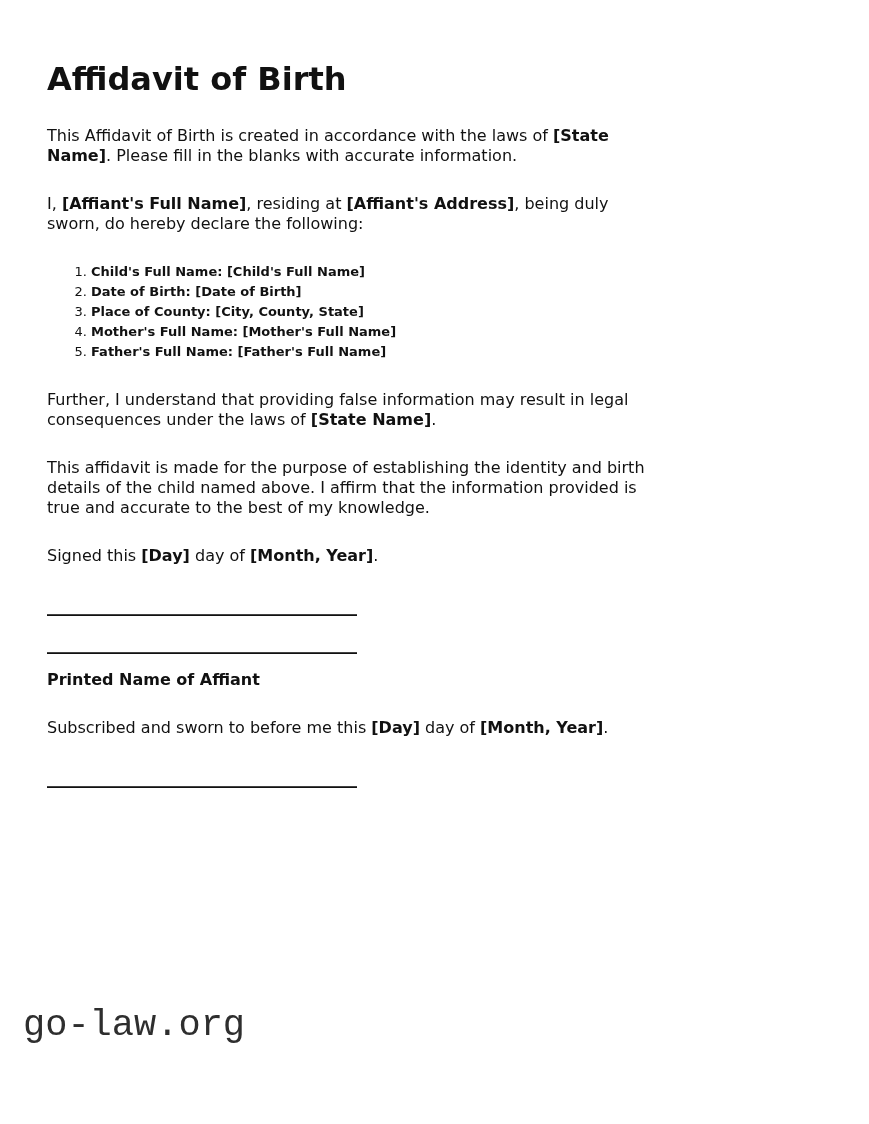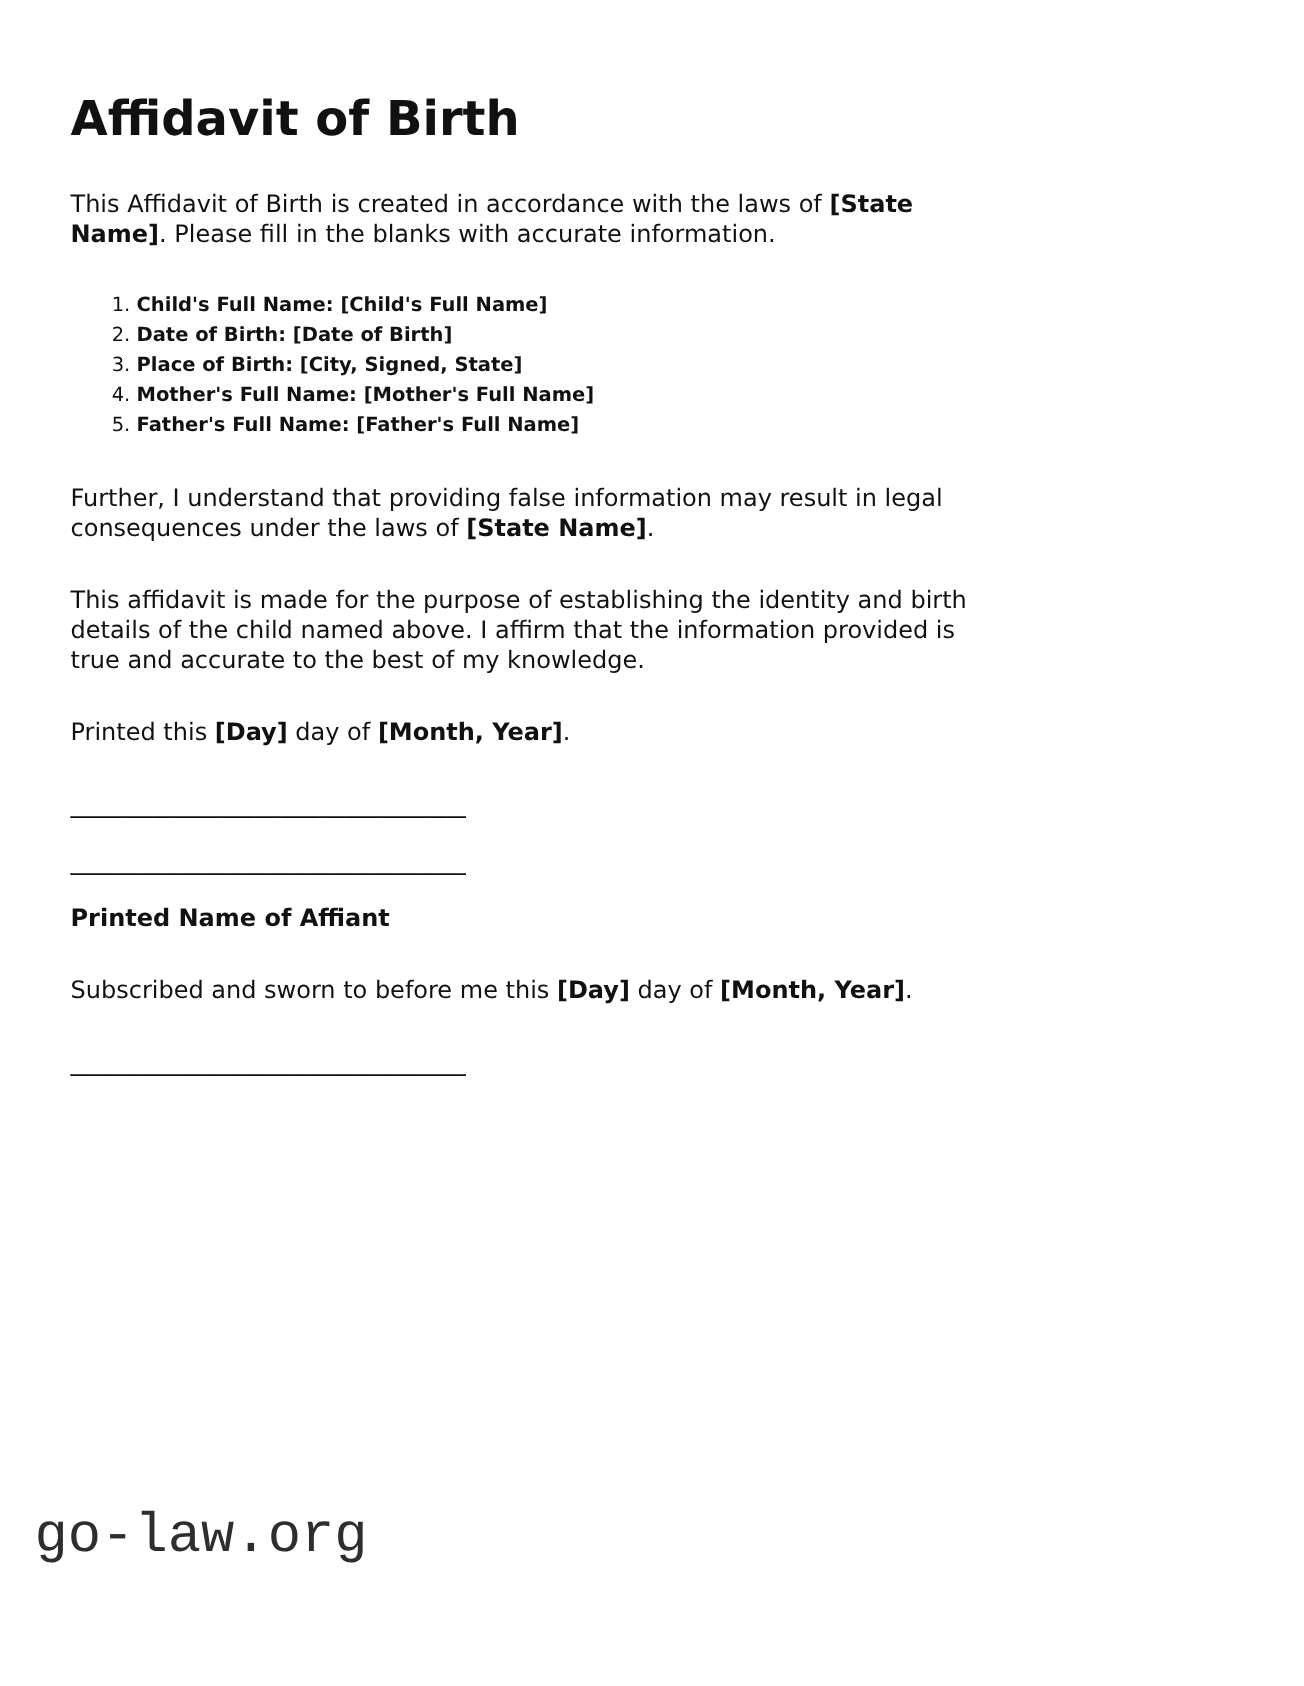--- a/index.html
+++ b/index.html
@@ -48,24 +48,25 @@
     padding-left: 44px;
     font-size: 13px;
     line-height: 20px;
     color: var(--text-color);
   }
   ol.doc-list li {
     font-weight: normal;
   }
   p.sig-line {
     margin: 18px 0;
-    font-size: 17px;
+    font-size: 20px;
     line-height: 20px;
     letter-spacing: 0;
     white-space: nowrap;
+    font-weight: bold;
   }
   p.sig-label {
     margin: 18px 0;
     font-size: 16px;
     line-height: 20px;
     font-weight: bold;
   }
   .footer-site {
     position: absolute;
     left: 23px;
@@ -79,34 +80,35 @@
 </style>
 </head>
 <body>
 
 <div class="page">
 
   <h1 class="doc-title">Affidavit of Birth</h1>
 
   <p class="doc-p"><span>This Affidavit of Birth is created in accordance with the laws of </span><strong>[State Name]</strong><span>. Please fill in the blanks with accurate information.</span></p>
 
+  <p class="doc-p"><span>I, </span><strong>[Affiant's Full Name]</strong><span>, residing at </span><strong>[Affiant's Address]</strong><span>, being duly sworn, do hereby declare the following:</span></p>
 
   <ol class="doc-list">
     <li><strong>Child's Full Name: [Child's Full Name]</strong></li>
     <li><strong>Date of Birth: [Date of Birth]</strong></li>
-    <li><strong>Place of Birth: [City, Signed, State]</strong></li>
+    <li><strong>Place of County: [City, County, State]</strong></li>
     <li><strong>Mother's Full Name: [Mother's Full Name]</strong></li>
     <li><strong>Father's Full Name: [Father's Full Name]</strong></li>
   </ol>
 
   <p class="doc-p"><span>Further, I understand that providing false information may result in legal consequences under the laws of </span><strong>[State Name]</strong><span>.</span></p>
 
   <p class="doc-p"><span>This affidavit is made for the purpose of establishing the identity and birth details of the child named above. I affirm that the information provided is true and accurate to the best of my knowledge.</span></p>
 
-  <p class="doc-p"><span>Printed this </span><strong>[Day]</strong><span> day of </span><strong>[Month, Year]</strong><span>.</span></p>
+  <p class="doc-p"><span>Signed this </span><strong>[Day]</strong><span> day of </span><strong>[Month, Year]</strong><span>.</span></p>
 
   <p class="sig-line">_______________________________</p>
 
 
   <p class="sig-line">_______________________________</p>
 
   <p class="sig-label">Printed Name of Affiant</p>
 
   <p class="doc-p"><span>Subscribed and sworn to before me this </span><strong>[Day]</strong><span> day of </span><strong>[Month, Year]</strong><span>.</span></p>
 

